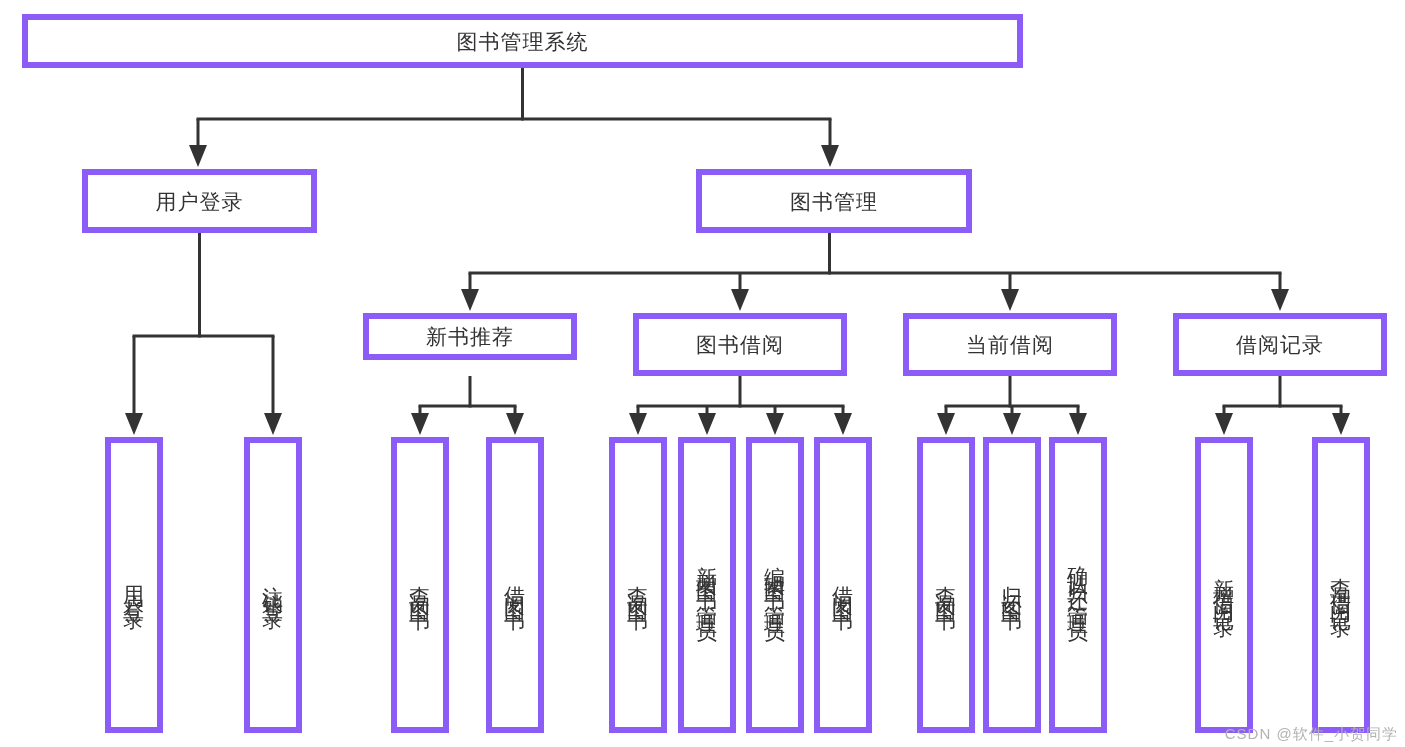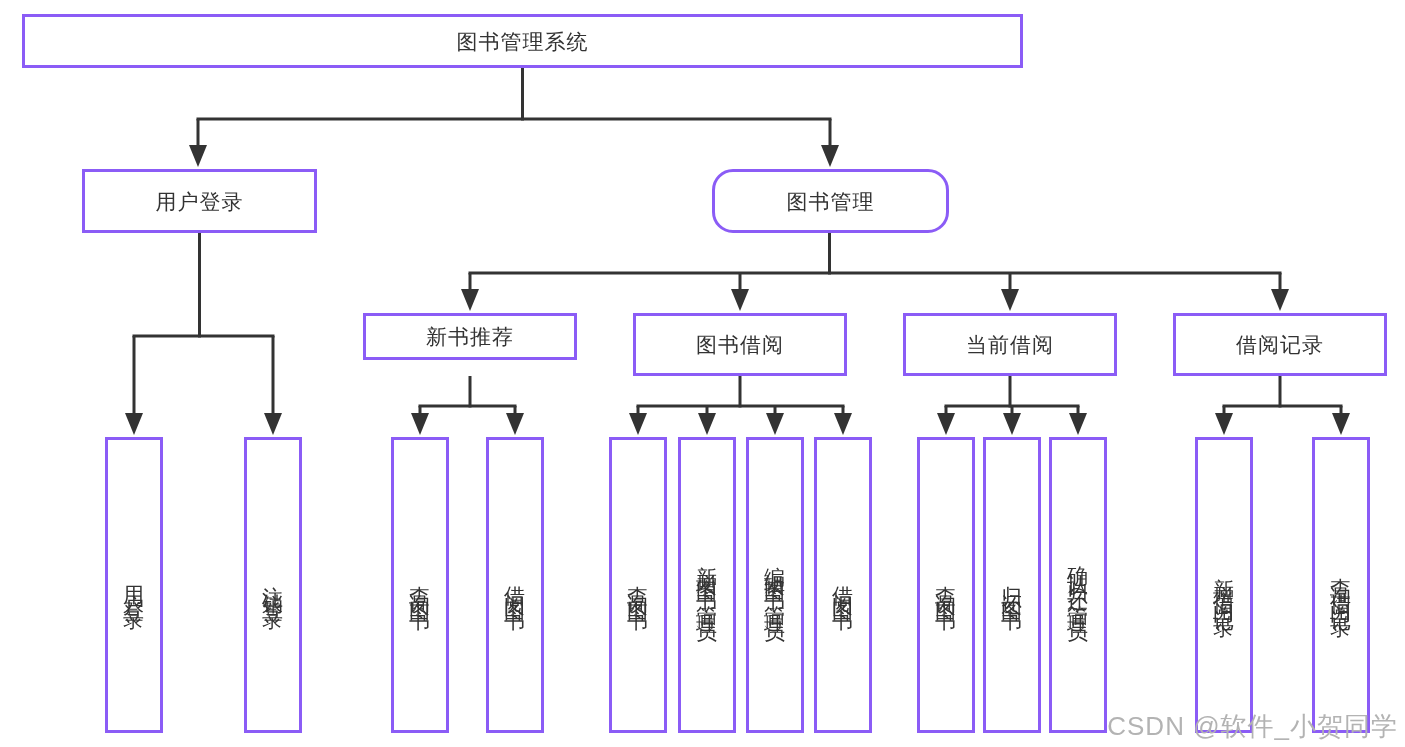--- a/index.html
+++ b/index.html
@@ -13,42 +13,42 @@
   }
   .connectors {
     position: absolute;
     left: 0; top: 0;
     width: 1405px; height: 747px;
     z-index: 1;
   }
   .box {
     position: absolute;
     box-sizing: border-box;
-    border: 3px solid #8b5cf6;
+    border: 6px solid #8b5cf6;
     background: #ffffff;
     color: #333333;
     display: flex;
     align-items: center;
     justify-content: center;
     font-size: 21px;
     line-height: 1;
     letter-spacing: 1px;
     z-index: 2;
     white-space: nowrap;
   }
   .leaf {
     writing-mode: vertical-rl;
     letter-spacing: 8px;
     white-space: normal;
   }
   .watermark {
     position: absolute;
     right: 7px;
     bottom: 3px;
-    font-size: 26px;
+    font-size: 15px;
     color: #b3b3b3;
     letter-spacing: 1px;
     z-index: 3;
   }
 </style>
 </head>
 <body>
 
 <div class="canvas">
 
@@ -118,21 +118,21 @@
       <polygon points="1003,413 1021,413 1012,435"></polygon>
       <polygon points="1069,413 1087,413 1078,435"></polygon>
       <polygon points="1215,413 1233,413 1224,435"></polygon>
       <polygon points="1332,413 1350,413 1341,435"></polygon>
     </g>
   </svg>
 
   <div class="box" style="left:22px; top:14px; width:1001px; height:54px;">图书管理系统</div>
 
   <div class="box" style="left:82px; top:169px; width:235px; height:64px;">用户登录</div>
-  <div class="box" style="left:712px; top:169px; width:237px; height:64px;border-radius:21px;">图书管理</div>
+  <div class="box" style="left:696px; top:169px; width:276px; height:64px;">图书管理</div>
 
   <div class="box" style="left:363px; top:313px; width:214px; height:47px;">新书推荐</div>
   <div class="box" style="left:903px; top:313px; width:214px; height:63px;">当前借阅</div>
   <div class="box" style="left:633px; top:313px; width:214px; height:63px;">图书借阅</div>
   <div class="box" style="left:1173px; top:313px; width:214px; height:63px;">借阅记录</div>
 
   <div class="box leaf" style="left:105px; top:437px; width:58px; height:296px;">用户登录</div>
   <div class="box leaf" style="left:244px; top:437px; width:58px; height:296px;">注销登录</div>
 
   <div class="box leaf" style="left:391px; top:437px; width:58px; height:296px;">查询图书</div>

